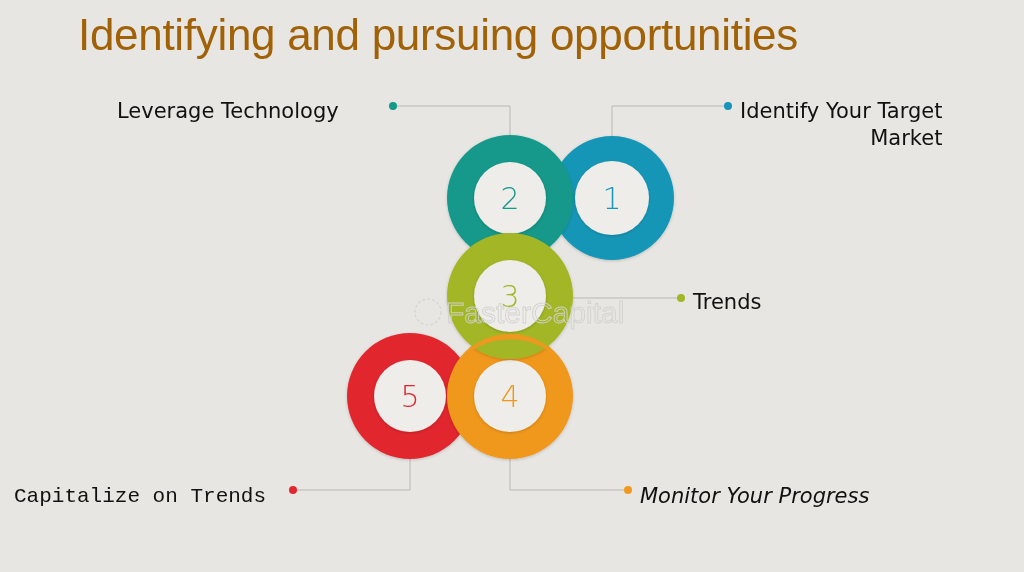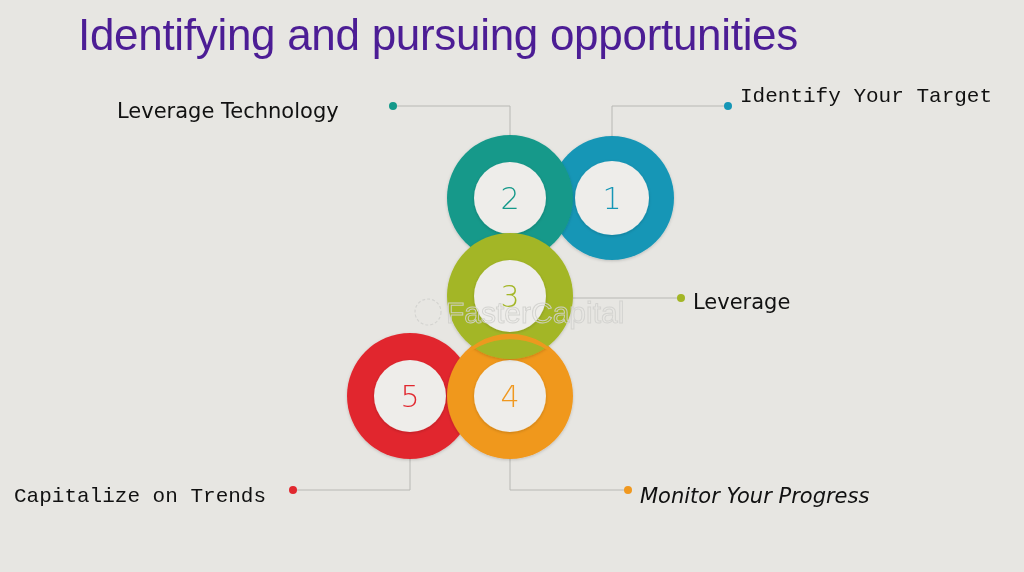--- a/index.html
+++ b/index.html
@@ -1,17 +1,17 @@
 <!DOCTYPE html>
 <html><head>
 <meta charset="utf-8">
 <style>
   html, body { margin:0; padding:0; }
   body { width:1024px; height:572px; background:#e7e6e2; position:relative; overflow:hidden; font-family:"DejaVu Sans", sans-serif; }
-  .title { position:absolute; left:78px; top:10px; font-family:"Liberation Sans", sans-serif; font-size:44px; color:#4c1d95; letter-spacing:-0.3px; white-space:nowrap; }
+  .title { position:absolute; left:78px; top:10px; font-family:"Liberation Sans", sans-serif; font-size:44px; color:#a16207; letter-spacing:-0.3px; white-space:nowrap; }
   .label { position:absolute; font-family:"DejaVu Sans", sans-serif; font-size:21px; color:#111; line-height:27px; white-space:nowrap;text-align:right; }
   svg.diagram { position:absolute; left:0; top:0; }
   .num { font-family:"DejaVu Sans", sans-serif; font-size:30px; font-weight:300; }
   .wm { font-family:"Liberation Sans", sans-serif; font-size:30px; fill:none; stroke:#d2d2cf; stroke-width:1; }
 </style>
 </head>
 <body>
 
 <div class="title">Identifying and pursuing opportunities</div>
 
@@ -69,18 +69,19 @@
   </g>
 
   <text x="612" y="209" text-anchor="middle" class="num" fill="#1596b6">1</text>
   <text x="510" y="209" text-anchor="middle" class="num" fill="#14998a">2</text>
   <text x="510" y="307" text-anchor="middle" class="num" fill="#a3b626">3</text>
   <text x="510" y="407" text-anchor="middle" class="num" fill="#f0981f">4</text>
   <text x="410" y="407" text-anchor="middle" class="num" fill="#e1282f">5</text>
 </svg>
 
 <div class="label" style="left:117px; top:98px;">Leverage Technology</div>
-<div class="label" style="left:740px; top:83px;font-family:Liberation Mono, monospace;">
+<div class="label" style="left:740px; top:98px;">
   <div>Identify Your Target</div>
+  <div>Market</div>
 </div>
-<div class="label" style="left:693px; top:289px;">Leverage</div>
+<div class="label" style="left:693px; top:289px;">Trends</div>
 <div class="label" style="left:14px; top:483px;font-family:Liberation Mono, monospace;">Capitalize on Trends</div>
 <div class="label" style="left:640px; top:483px;font-style:italic;">Monitor Your Progress</div>
 
 </body></html>

